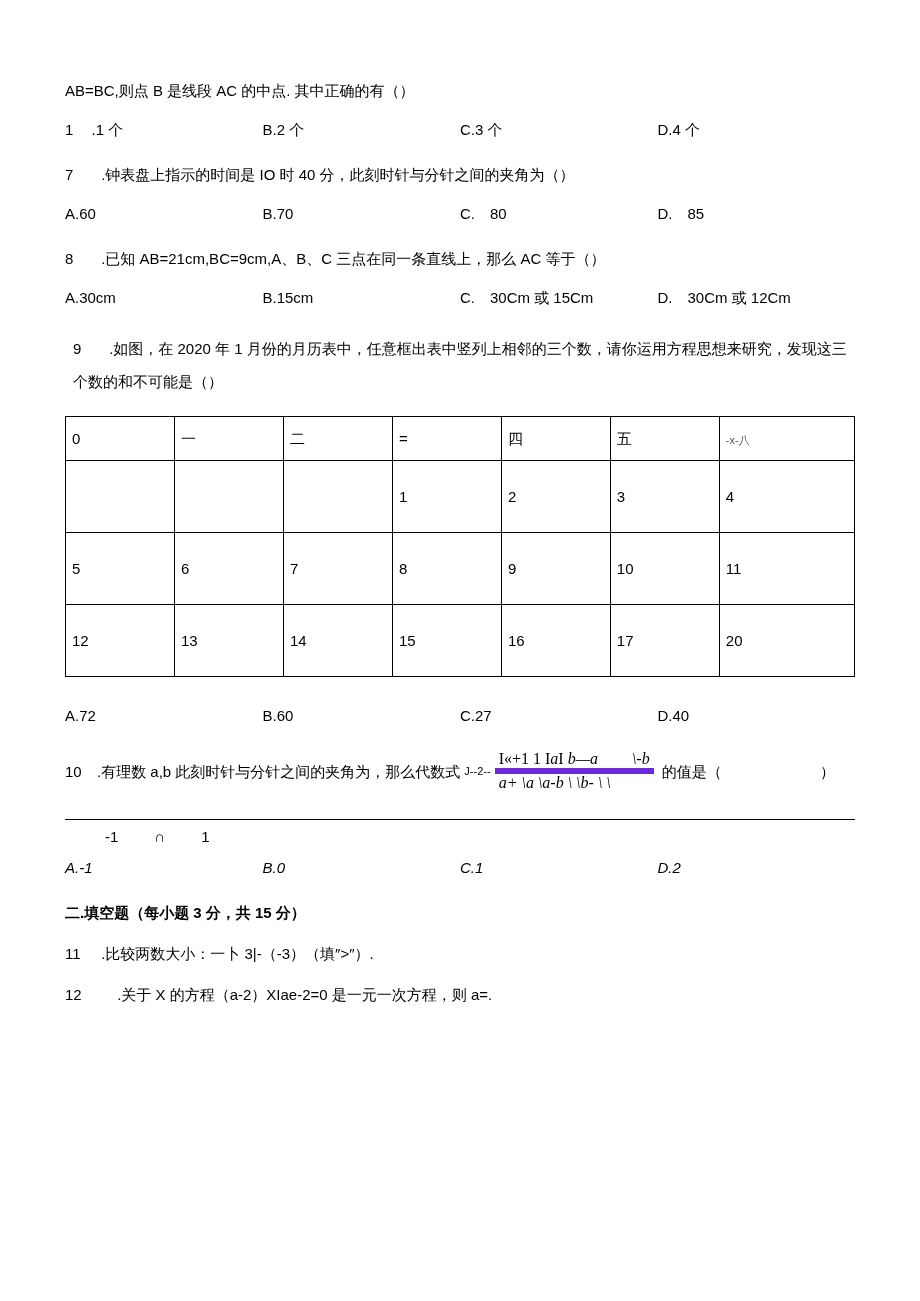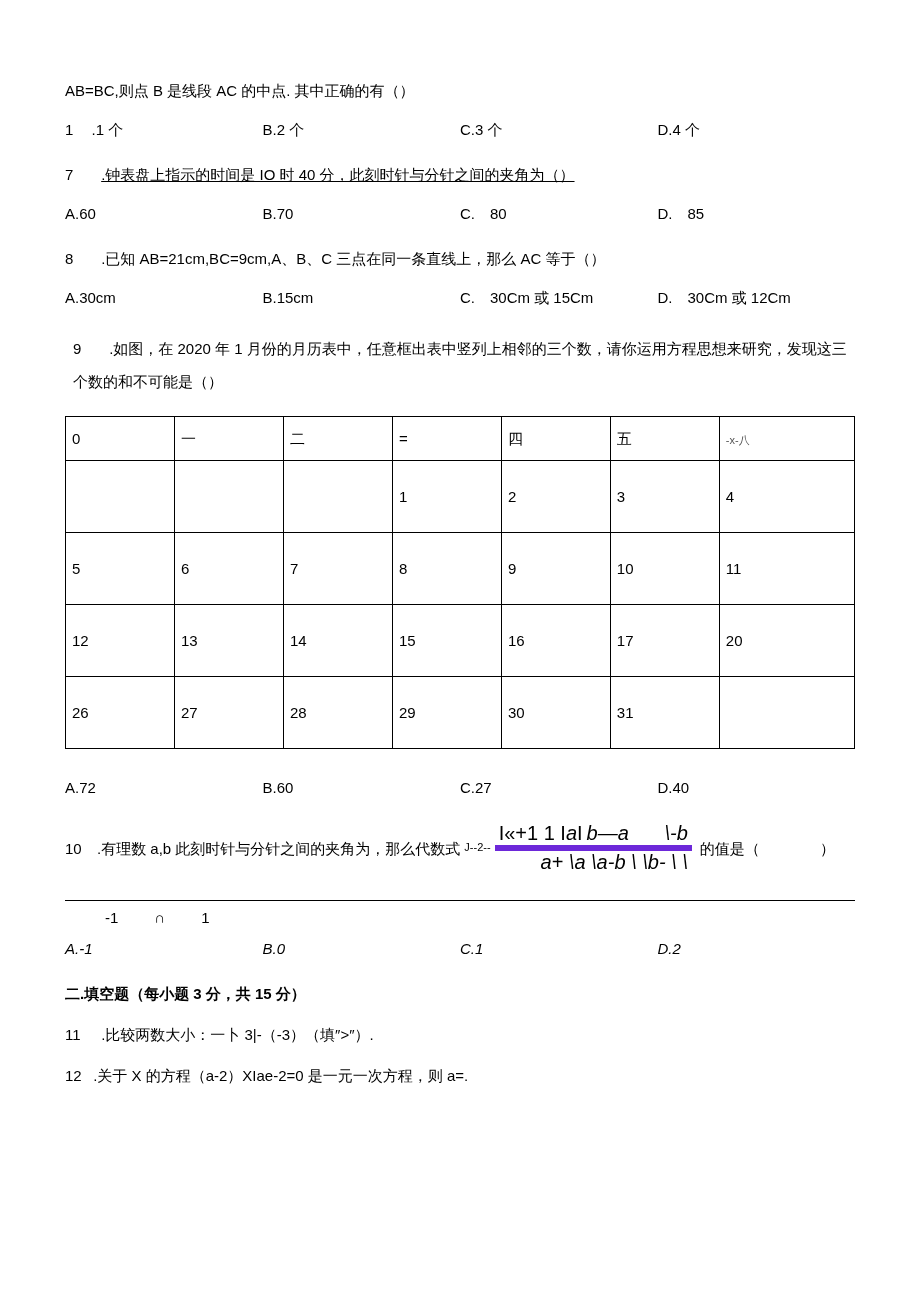--- a/index.html
+++ b/index.html
@@ -40,23 +40,23 @@
     vertical-align: middle;
     font-size: 15px;
   }
   table.calendar tr:first-child td {
     height: 44px;
     vertical-align: middle;
   }
   .frac-wrap {
     display: inline-block;
     vertical-align: middle;
-    text-align: right;
-    font-family: Liberation Sans, sans-serif;
-    font-size: 20px;
+    text-align: left;
+    font-family: Liberation Serif, serif;
+    font-size: 16px;
     line-height: 1.15;
   }
   .frac-top {
     display: block;
     padding: 0 4px;
   }
   .frac-bot {
     display: block;
     border-top: 6px solid #6d28d9;
     padding: 0 4px;
@@ -94,21 +94,21 @@
     <span>1</span>
     <span style="margin-left:14px;">.1 个</span>
   </div>
   <div class="opt"><span>B.2 个</span></div>
   <div class="opt"><span>C.3 个</span></div>
   <div class="opt"><span>D.4 个</span></div>
 </div>
 
 <div class="question-line">
   <span class="q-num">7</span>
-  <span style="margin-left:14px;text-decoration:underline;">.钟表盘上指示的时间是 IO 时 40 分，此刻时针与分针之间的夹角为（）</span>
+  <span style="margin-left:14px;">.钟表盘上指示的时间是 IO 时 40 分，此刻时针与分针之间的夹角为（）</span>
 </div>
 <div class="options-row">
   <div class="opt"><span>A.60</span></div>
   <div class="opt"><span>B.70</span></div>
   <div class="opt"><span>C.　80</span></div>
   <div class="opt"><span>D.　85</span></div>
 </div>
 
 <div class="question-line">
   <span class="q-num">8</span>
@@ -156,29 +156,20 @@
     <td>11</td>
   </tr>
   <tr>
     <td>12</td>
     <td>13</td>
     <td>14</td>
     <td>15</td>
     <td>16</td>
     <td>17</td>
     <td>20</td>
-  </tr>
-  <tr>
-    <td>26</td>
-    <td>27</td>
-    <td>28</td>
-    <td>29</td>
-    <td>30</td>
-    <td>31</td>
-    <td></td>
   </tr>
 </tbody>
   </table>
 
 <div class="options-row">
   <div class="opt"><span>A.72</span></div>
   <div class="opt"><span>B.60</span></div>
   <div class="opt"><span>C.27</span></div>
   <div class="opt"><span>D.40</span></div>
 </div>
@@ -219,14 +210,14 @@
   <span>二.填空题（每小题 3 分，共 15 分）</span>
 </div>
 
 <div class="question-line">
   <span class="q-num">11</span>
   <span style="margin-left:14px;">.比较两数大小：一卜 3|-（-3）（填″&gt;″）.</span>
 </div>
 
 <div class="question-line">
   <span class="q-num">12</span>
-  <span style="margin-left:6px;">.关于 X 的方程（a-2）XIae-2=0 是一元一次方程，则 a=.</span>
+  <span style="margin-left:30px;">.关于 X 的方程（a-2）XIae-2=0 是一元一次方程，则 a=.</span>
 </div>
 
 </body></html>

